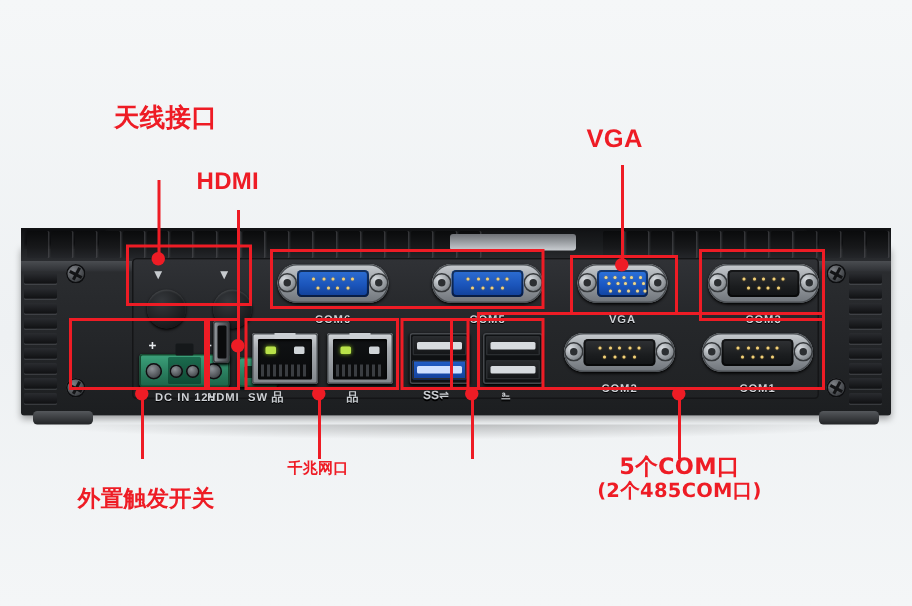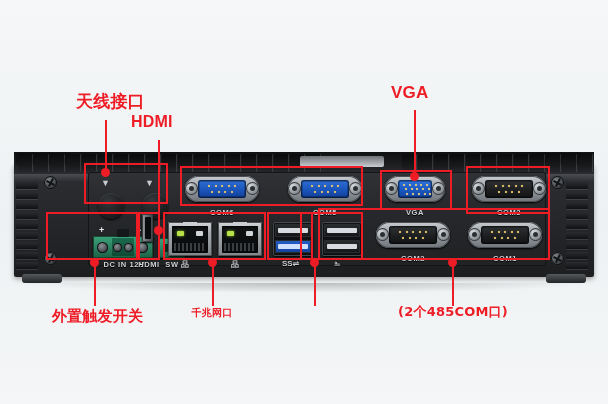--- a/index.html
+++ b/index.html
@@ -460,32 +460,33 @@
 
   <div class="leader" style="left:212px;top:262px;height:44px"></div>
   <div class="dot" style="left:208px;top:258px"></div>
 
   <div class="leader" style="left:314px;top:262px;height:44px"></div>
   <div class="dot" style="left:310px;top:258px"></div>
 
   <div class="leader" style="left:452px;top:262px;height:44px"></div>
   <div class="dot" style="left:448px;top:258px"></div>
 
-  <div class="anno cn" style="left:76px;top:92px;font-size:17px">天线接口</div>
+  <div class="anno cn" style="left:76px;top:70px;font-size:17px">天线接口</div>
 
   <div class="anno" style="left:131px;top:113px;font-size:16px">HDMI</div>
 
   <div class="anno" style="left:391px;top:84px;font-size:17px">VGA</div>
 
   <div style="position:absolute;left:30px;top:306px;width:135px;text-align:center">
-    <div class="anno cn" style="position:static;font-size:15px;margin-top:2px">外置触发开关</div>
+    <div class="anno cn" style="position:static;font-size:15px;margin-top:18px">外置触发开关</div>
   </div>
 
   <div style="position:absolute;left:160px;top:306px;width:104px;text-align:center">
     <div class="anno cn" style="position:static;font-size:10px;margin-top:2px">千兆网口</div>
   </div>
 
 
   <div style="position:absolute;left:386px;top:303px;width:134px;text-align:center">
+    <div class="anno cn" style="position:static;font-size:15px">5个COM口</div>
     <div class="anno cn" style="position:static;font-size:13px;margin-top:2px">(2个485COM口)</div>
   </div>
 
 </div>
 
 </body></html>

